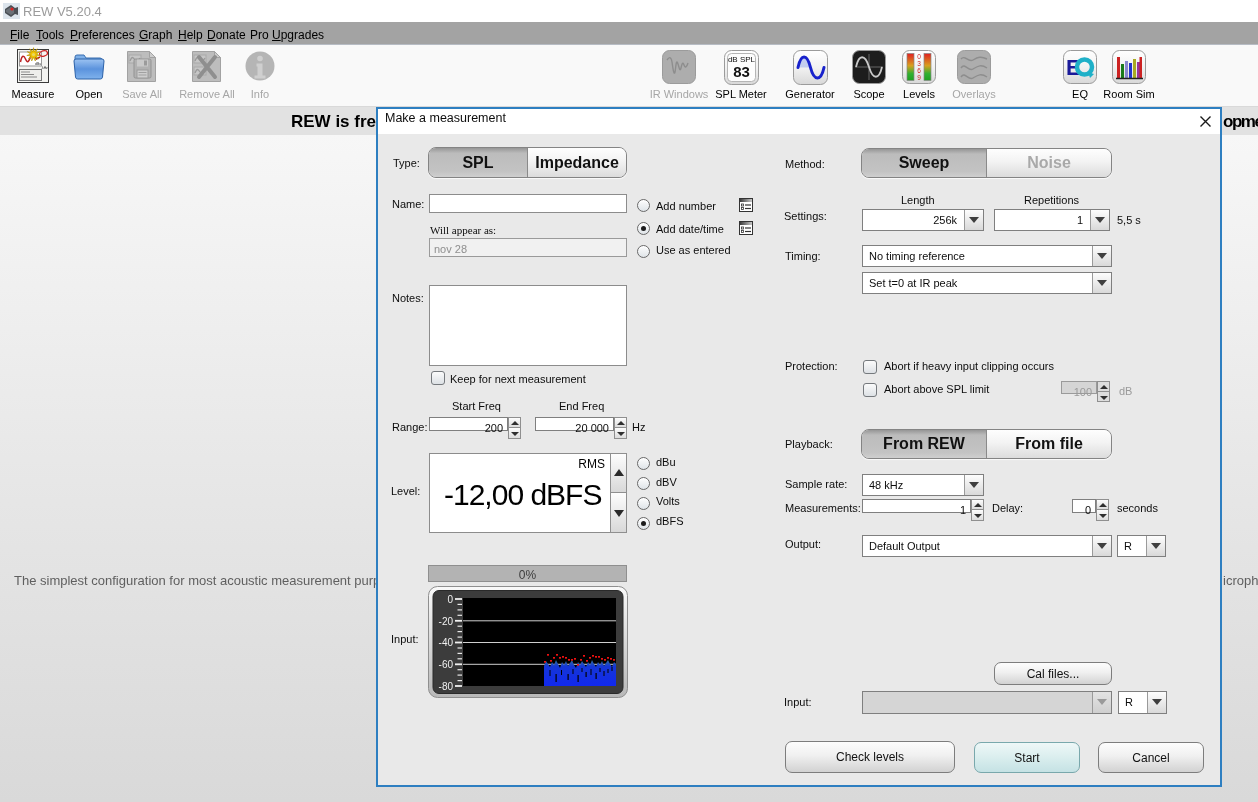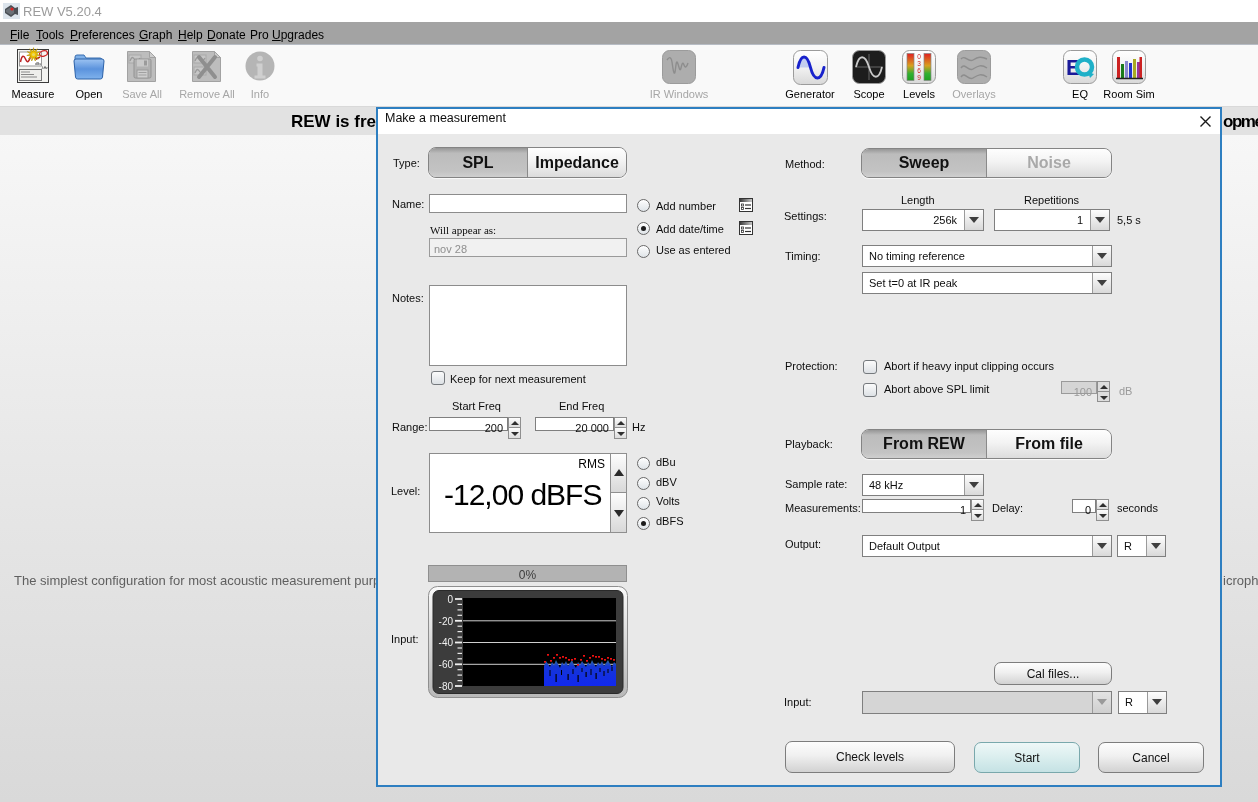--- a/index.html
+++ b/index.html
@@ -187,20 +187,29 @@
     </div>
     
     <div class="tool abs dis r" style="left:639px; top:45px; width:80px;">
       <svg width="34" height="34" viewBox="0 0 34 34">
         <rect x="0.5" y="0.5" width="33" height="33" rx="7" fill="#adadad" stroke="#9b9b9b"></rect>
         <path d="M5 10 c2-3 4-4 5 2 c1 7 2 14 3 10 c1-5 1-14 3-8 c1.5 5 2 8 3 4 c1-4 1.5-7 3-3 c1 3 2.5 3 4-2" fill="none" stroke="#8d8d8d" stroke-width="1.4"></path>
       </svg>
       <div class="lbl">IR Windows</div>
     </div>
     
+    <div class="tool abs r" style="left:701px; top:45px; width:80px;">
+      <svg width="35" height="35" viewBox="0 0 35 35">
+        <rect x="0.5" y="0.5" width="34" height="34" rx="7" fill="url(#icg)" stroke="#9b9b9b"></rect>
+        <rect x="3.5" y="3.5" width="28" height="28" rx="4" fill="#fdfdfd" stroke="#b5b5b5"></rect>
+        <text x="17.5" y="12" text-anchor="middle" font-size="8" fill="#111">dB SPL</text>
+        <text x="17.5" y="27" text-anchor="middle" font-size="15" font-weight="bold" fill="#111">83</text>
+      </svg>
+      <div class="lbl">SPL Meter</div>
+    </div>
     
     <div class="tool abs r" style="left:829px; top:45px; width:80px;">
       <svg width="34" height="34" viewBox="0 0 34 34">
         <rect x="0.5" y="0.5" width="33" height="33" rx="7" fill="#1d1d1d" stroke="#9b9b9b"></rect>
         <line x1="17" y1="4" x2="17" y2="30" stroke="#666" stroke-width="1"></line>
         <line x1="3" y1="17" x2="31" y2="17" stroke="#666" stroke-width="1"></line>
         <path d="M4 17 C7 4 13 4 17 17 C21 30 27 30 30 17" fill="none" stroke="#c9c9c9" stroke-width="1.8"></path>
       </svg>
       <div class="lbl">Scope</div>
     </div>

